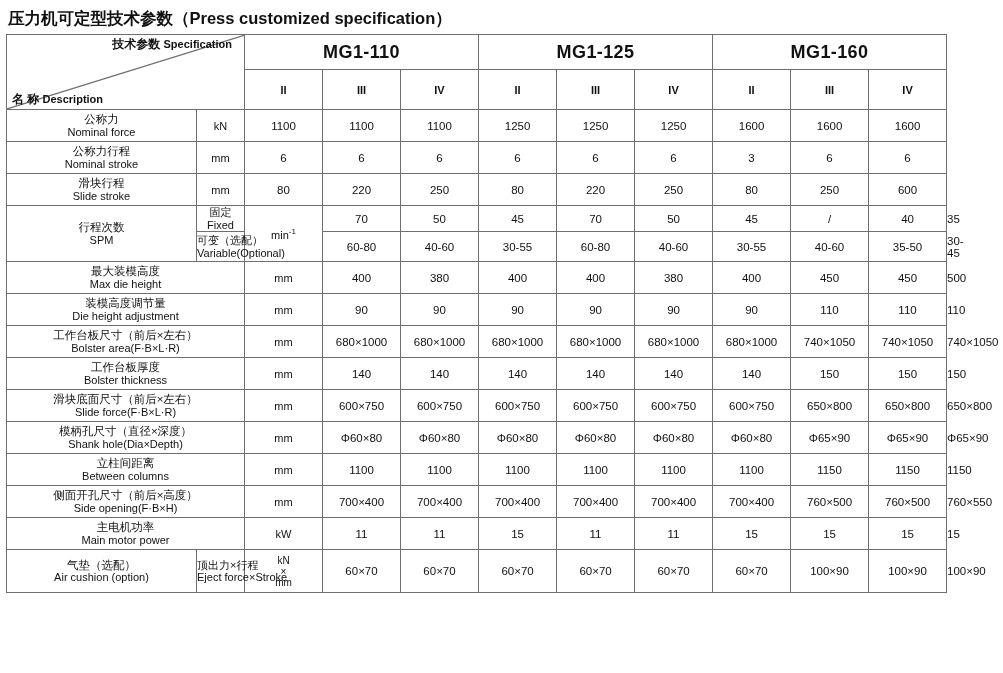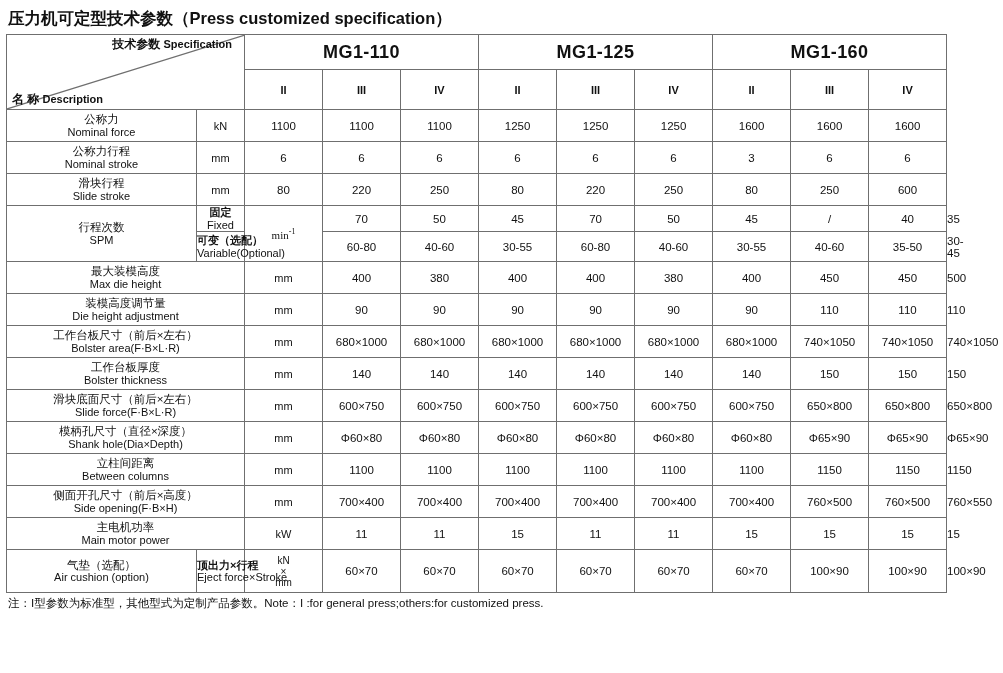--- a/index.html
+++ b/index.html
@@ -108,25 +108,24 @@
   td.val {
     font-size: 11.5px;
   }
   .sub {
     text-align: left;
     padding: 2px 3px 2px 5px;
     line-height: 12.5px;
     font-size: 11px;
     white-space: nowrap;
   }
-  .sub .cn { display: block; font-weight: bold; }
+  .sub .cn { display: block; }
   .sub .en { display: block; }
   .unit-sup {
     font-size: 11px;
-    font-family: Liberation Serif, serif;
   }
   .unit-sup sup { font-size: 8px; }
   .note {
     font-size: 11.5px;
     margin: 3px 0 0 4px;
     line-height: 14px;
     white-space: nowrap;
   }
   .u-stack {
     font-size: 10px;
@@ -446,15 +445,14 @@
         <td class="val">60×70</td>
         <td class="val">60×70</td>
         <td class="val">100×90</td>
         <td class="val">100×90</td>
         <td class="val">100×90</td>
       </tr>
 
     </tbody>
   </table>
 
-  <div class="note">注：I型参数为标准型，其他型式为定制产品参数。Note：I :for general press;others:for customized press.</div>
 
 </div>
 
 </body></html>

